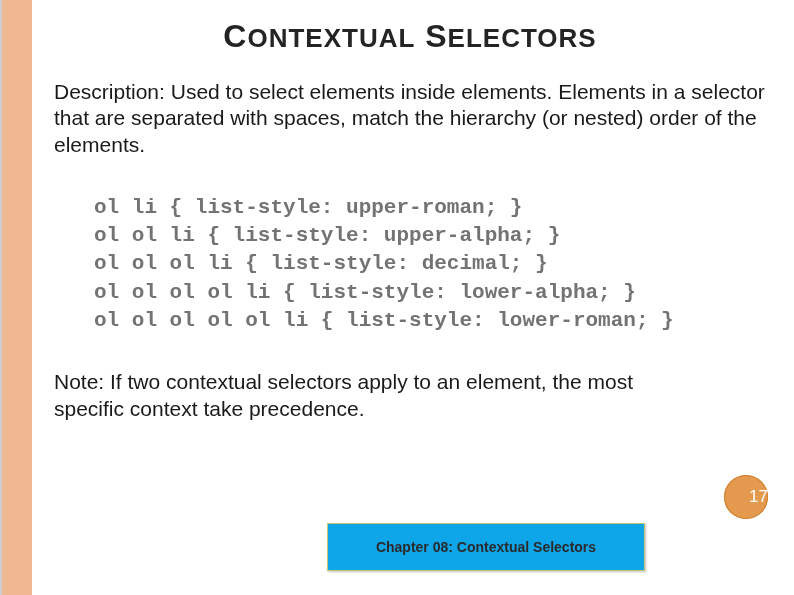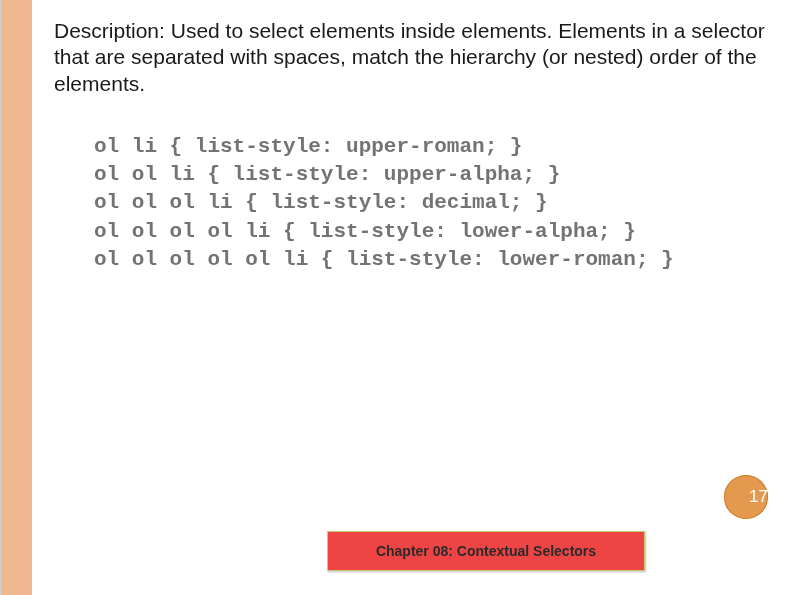--- a/index.html
+++ b/index.html
@@ -73,49 +73,54 @@
     justify-content: flex-end;
     color: #ffffff;
     font-size: 17px;
     box-shadow: 0 0 0 1px #d08030 inset;
   }
   .chapterbar {
     position: absolute;
     left: 327px;
     bottom: 24px;
     width: 318px;
-    height: 40px;
-    background: #ef4444;
+    height: 48px;
+    background: #0ea5e9;
     border: 1px solid #c6c770;
     box-shadow: 1px 1px 2px rgba(0,0,0,0.25);
     display: flex;
     align-items: center;
     justify-content: center;
     font-size: 14px;
     font-weight: bold;
     color: #2a2a2a;
   }
 </style>
 </head>
 <body>
 
 <div class="left-stripe"></div>
 
 <div class="content">
 
+  <h1 class="title">
+    <span class="caps">C</span><span class="smallcaps">ONTEXTUAL</span>
+    <span class="caps">S</span><span class="smallcaps">ELECTORS</span>
+  </h1>
 
   <p class="desc">Description: Used to select elements inside elements.  Elements in a selector that are separated with spaces, match the hierarchy (or nested) order of the elements.</p>
 
 
   <div class="codeblock"><span>ol li { list-style: upper-roman; }</span>
 <span>ol ol li { list-style: upper-alpha; }</span>
 <span>ol ol ol li { list-style: decimal; }</span>
 <span>ol ol ol ol li { list-style: lower-alpha; }</span>
 <span>ol ol ol ol ol li { list-style: lower-roman; }</span></div>
 
+  <p class="note">Note: If two contextual selectors apply to an element, the most specific context take precedence.</p>
 
 </div>
 
 <div class="pagenum">
   <span>17</span>
 </div>
 
 <div class="chapterbar">
   <span>Chapter  08: Contextual Selectors</span>
 </div>

